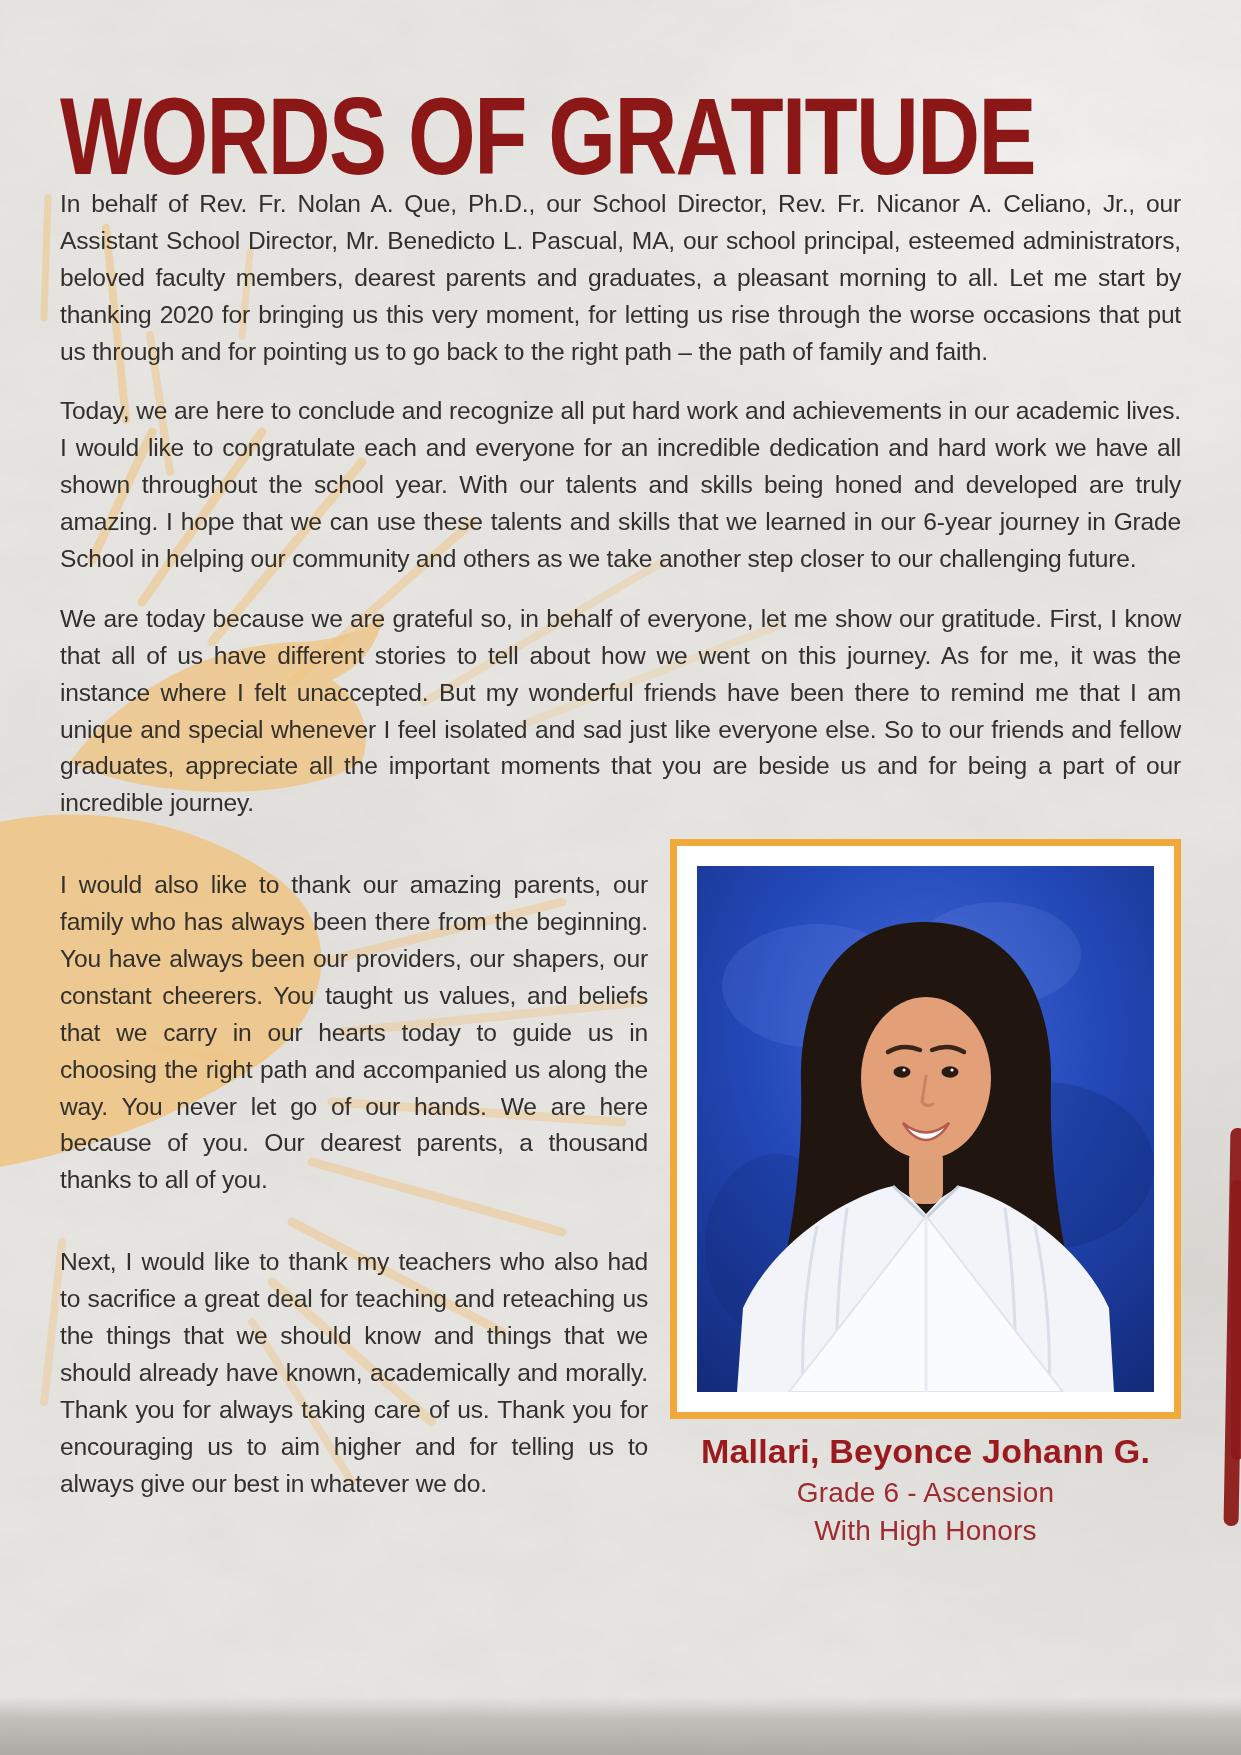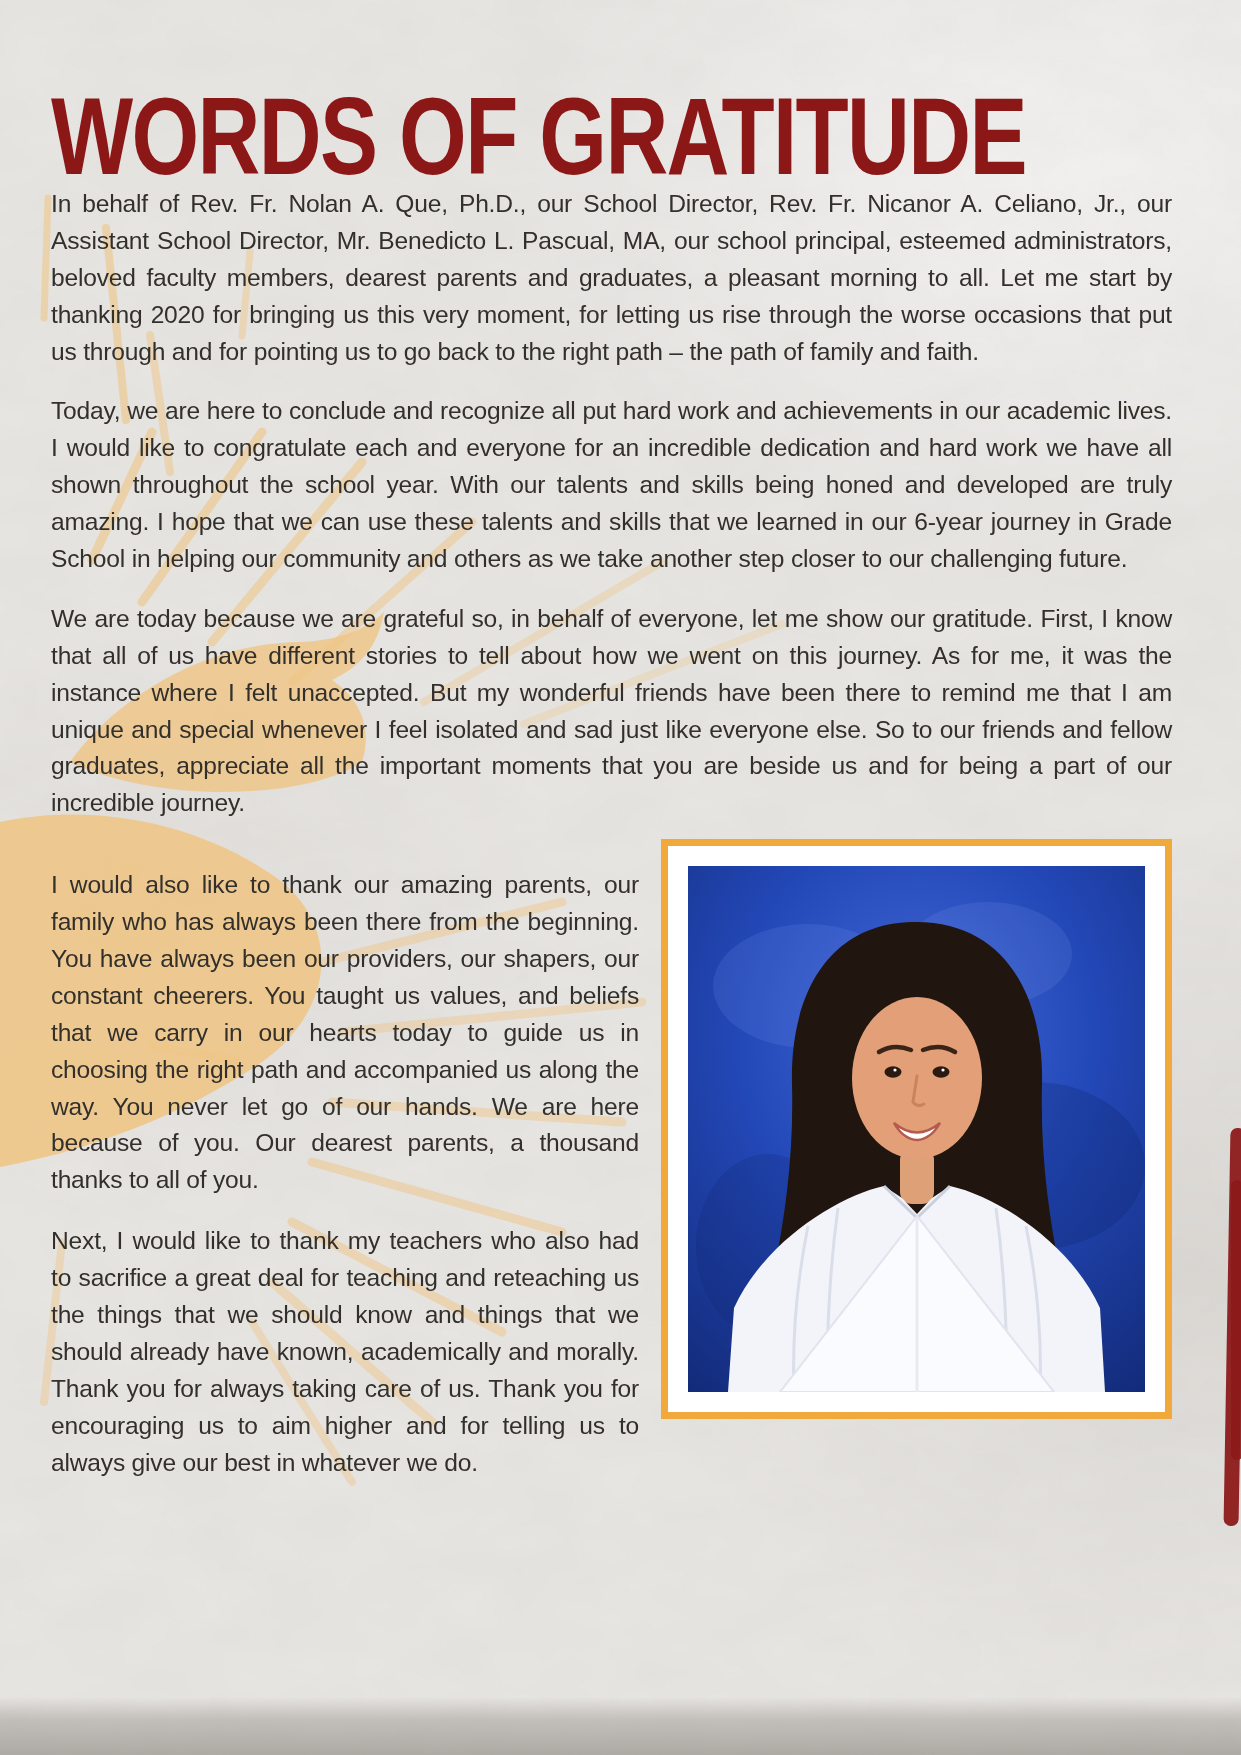--- a/index.html
+++ b/index.html
@@ -9,34 +9,34 @@
     margin:0 auto;
     overflow:hidden;
     font-family:"Liberation Sans",sans-serif;
     background:
       radial-gradient(900px 600px at 85% 10%, rgba(255,255,255,0.55), rgba(255,255,255,0) 60%),
       radial-gradient(700px 500px at 12% 52%, rgba(212,207,200,0.30), rgba(212,207,200,0) 60%),
       radial-gradient(1000px 800px at 96% 72%, rgba(198,194,188,0.38), rgba(198,194,188,0) 55%),
       #EAE8E5;
   }
   .texture-svg,.decor-svg{position:absolute;left:0;top:0;width:1241px;height:1755px;pointer-events:none;}
-  .content{position:absolute;left:51px;top:0;width:1121px;z-index:3;}
+  .content{position:absolute;left:60px;top:0;width:1121px;z-index:3;}
   .title-svg{display:block;margin-top:86px;}
   p.body{
     margin:23px 0 0 0;
     font-size:24.6px;line-height:1.5;
     color:#33302C;
     text-align:justify;
     letter-spacing:-0.2px;
   }
   p.first{margin-top:0;}
   .columns{display:flex;margin-top:17px;}
   .left-col{width:588px;margin-top:28px;}
   .left-col p.body{margin-top:0;}
-  .left-col p.body + p.body{margin-top:24px;}
+  .left-col p.body + p.body{margin-top:45px;}
   .right-col{width:511px;margin-left:22px;}
   .photo-frame{
     box-sizing:border-box;
     width:511px;height:580px;
     border:7px solid #F2A93B;
     background:#FFFFFF;
     padding:20px;
   }
   .photo-frame svg{display:block;width:457px;height:526px;}
   .caption{margin-top:13px;text-align:center;}
@@ -163,18 +163,23 @@
             <path d="M150,342 C142,400 138,470 140,526" stroke="#D9DEE9" stroke-width="3" fill="none"></path>
             <path d="M338,360 C348,410 354,470 352,526" stroke="#D9DEE9" stroke-width="3" fill="none"></path>
             <path d="M308,342 C316,400 320,470 318,526" stroke="#D9DEE9" stroke-width="3" fill="none"></path>
 
             <path d="M196,320 L229,352 L262,320" stroke="#C9D0DE" stroke-width="3" fill="none"></path>
 
             <polygon points="229,350 92,526 366,526" fill="#FAFBFE" stroke="#E0E4EE" stroke-width="2"></polygon>
             <path d="M229,352 L229,526" stroke="#E7EAF2" stroke-width="3"></path>
           </svg>
         </div>
+        <div class="caption">
+          <div class="student-name">Mallari, Beyonce Johann G.</div>
+          <div class="student-section">Grade 6 - Ascension</div>
+          <div class="student-honors">With High Honors</div>
+        </div>
       </div>
     </div>
   </div>
 
   <div class="bottom-band"></div>
 </div>
 
 </body></html>

